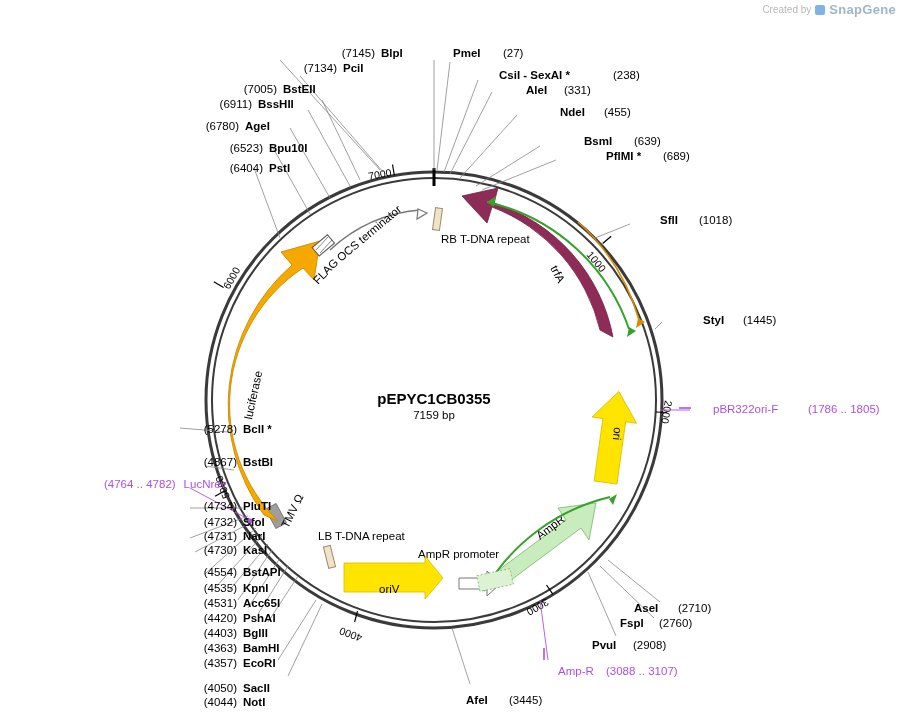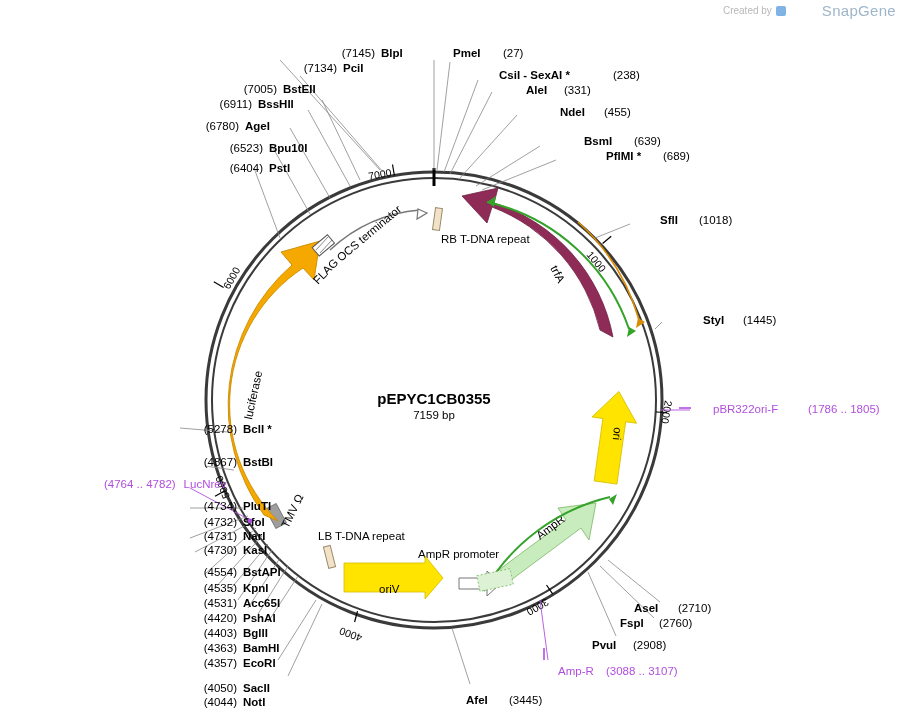--- a/index.html
+++ b/index.html
@@ -35,25 +35,24 @@
     gap: 4px;
   }
   .watermark .wm-logo {
     width: 10px;
     height: 10px;
     background: #7fb2e5;
     border-radius: 2px;
     display: inline-block;
   }
   .watermark .wm-brand {
-    font-weight: normal;
+    font-weight: bold;
     color: #9fb6c9;
     letter-spacing: 0.3px;
-    font-size: 15px;
-    margin-left: 32px;
+    font-size: 13px;
   }
   text {
     font-family: "Liberation Sans", sans-serif;
   }
   .enz-name {
     font-size: 11.5px;
     font-weight: bold;
     fill: #000000;
   }
   .enz-pos {

